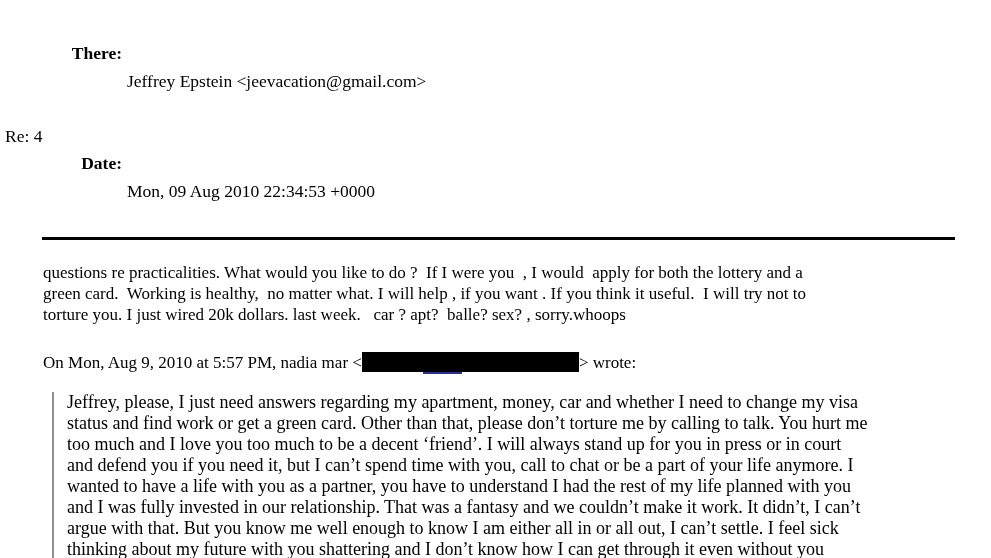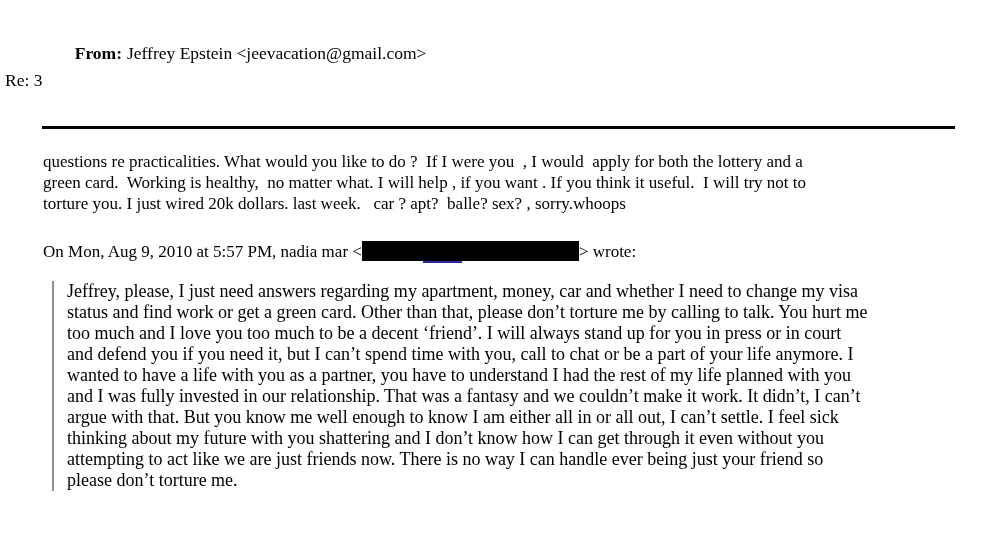--- a/index.html
+++ b/index.html
@@ -18,21 +18,21 @@
     font-size: 17.5px;
     line-height: 27px;
   }
   .hdr-row { display: flex; }
   .hdr-label {
     width: 122px;
     text-align: right;
     font-weight: bold;
     flex: 0 0 122px;
   }
-  .hdr-value { margin-left: 5px; white-space: nowrap; }
+  .hdr-value { margin-left: 5px; white-space: nowrap; margin-top: 28px; }
 
   
   .redaction {
     display: inline-block;
     background: #000000;
     vertical-align: middle;
     position: relative;
     transform: translateY(-2px);
   }
   .redaction.to-bar   { width: 208px; height: 23px; }
@@ -76,27 +76,31 @@
     white-space: pre-wrap;
   }
 </style>
 </head>
 <body>
 
 <div class="page">
 
   <div class="mail-headers">
     <div class="hdr-row">
-      <span class="hdr-label">From:</span>
+      <span class="hdr-label">There:</span>
       <span class="hdr-value">Jeffrey Epstein &lt;jeevacation@gmail.com&gt;</span>
     </div>
     <div class="hdr-row">
     </div>
     <div class="hdr-row">
-      <span class="hdr-value">Re: 3</span>
+      <span class="hdr-value">Re: 4</span>
+    </div>
+    <div class="hdr-row">
+      <span class="hdr-label">Date:</span>
+      <span class="hdr-value">Mon, 09 Aug 2010 22:34:53 +0000</span>
     </div>
   </div>
 
   <div class="rule" style="background: rgb(0, 0, 0);"></div>
 
   <div class="body-text">questions re practicalities. What would you like to do ?  If I were you  , I would  apply for both the lottery and a
 green card.  Working is healthy,  no matter what. I will help , if you want . If you think it useful.  I will try not to
 torture you. I just wired 20k dollars. last week.   car ? apt?  balle? sex? , sorry.whoops</div>
 
   <div class="quote-attribution"><span>On Mon, Aug 9, 2010 at 5:57 PM, nadia mar &lt;</span><span class="redaction quote-bar" style="background: rgb(0, 0, 0);"><span class="peek" style="background: rgb(43, 43, 158);"></span></span><span>&gt; wrote:</span></div>

